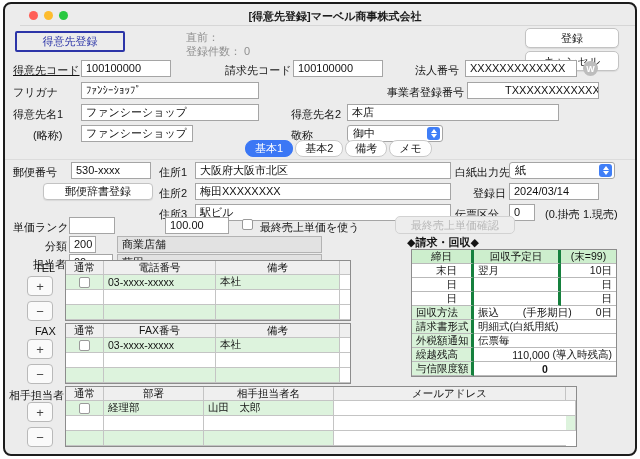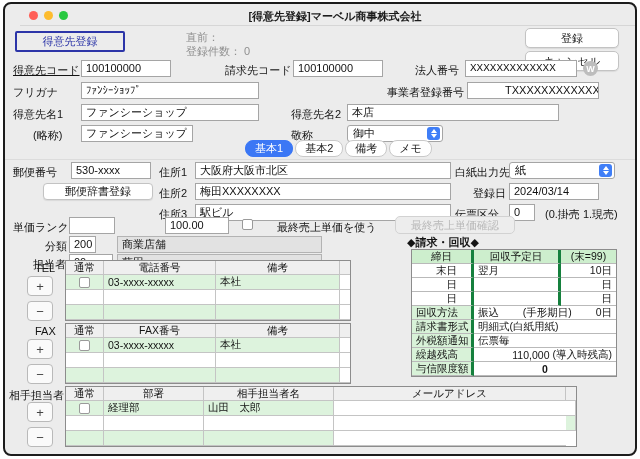--- a/index.html
+++ b/index.html
@@ -71,21 +71,21 @@
   <div class="lbl grey" style="left:181px; top:26px;">直前：</div>
   <div class="lbl grey" style="left:181px; top:40px;">登録件数： 0</div>
   <div class="btn" style="left:520px; top:24px; width:94px; height:20px;">登録</div>
   <div class="btn" style="left:520px; top:47px; width:94px; height:20px;">キャンセル</div>
 
   <div class="lbl" style="left:8px; top:59px;text-decoration:underline;">得意先コード</div>
   <div class="fld" style="left:76px; top:56px; width:90px;">100100000</div>
   <div class="lbl" style="left:220px; top:59px;">請求先コード</div>
   <div class="fld" style="left:288px; top:56px; width:90px;">100100000</div>
   <div class="lbl" style="left:410px; top:59px;">法人番号</div>
-  <div class="fld" style="left:460px; top:56px; width:112px;font-family:Liberation Mono, monospace;">XXXXXXXXXXXXX</div>
+  <div class="fld" style="left:460px; top:56px; width:112px;">XXXXXXXXXXXXX</div>
   <div class="wic" style="left:578px; top:57px;">W</div>
 
   <div class="lbl" style="left:8px; top:81px;">フリガナ</div>
   <div class="fld" style="left:76px; top:78px; width:178px;">ﾌｧﾝｼｰｼｮｯﾌﾟ</div>
   <div class="lbl" style="left:382px; top:81px;">事業者登録番号</div>
   <div class="fld" style="left:462px; top:78px; width:132px;padding-left:37px;">TXXXXXXXXXXXXX</div>
 
   <div class="lbl" style="left:8px; top:103px;">得意先名1</div>
   <div class="fld" style="left:76px; top:100px; width:178px;">ファンシーショップ</div>
   <div class="lbl" style="left:286px; top:103px;">得意先名2</div>
@@ -133,21 +133,21 @@
   <div class="fld" style="left:190px; top:200px; width:256px;">駅ビル</div>
   <div class="lbl" style="left:450px; top:203px;">伝票区分</div>
   <div class="fld" style="left:504px; top:200px; width:26px;">0</div>
   <div class="lbl" style="left:540px; top:203px;">(0.掛売 1.現売)</div>
 
   <div class="lbl" style="left:8px; top:216px;">単価ランク</div>
   <div class="fld" style="left:64px; top:213px; width:46px;"></div>
   <div class="lbl" style="left:122px; top:234px;font-weight:bold;">掛率%</div>
   <div class="fld" style="left:160px; top:213px; width:64px;">100.00</div>
   <span class="cbx abs" style="left:237px; top:215px;"></span>
-  <div class="lbl" style="left:272px; top:216px;">最終売上単価を使う</div>
+  <div class="lbl" style="left:255px; top:216px;">最終売上単価を使う</div>
   <div class="btn dis" style="left:390px; top:212px; width:120px; height:18px;">最終売上単価確認</div>
 
   <div class="lbl" style="left:40px; top:235px;">分類</div>
   <div class="fld" style="left:64px; top:232px; width:27px;">200</div>
   <div class="fld ro" style="left:112px; top:232px; width:205px;">商業店舗</div>
   <div class="lbl" style="left:28px; top:253px;">担当者</div>
   <div class="fld" style="left:64px; top:250px; width:44px;">00</div>
   <div class="fld ro" style="left:112px; top:250px; width:205px;">藤田</div>
 
   <div class="lbl bold" style="left:402px; top:231px;">◆請求・回収◆</div>

